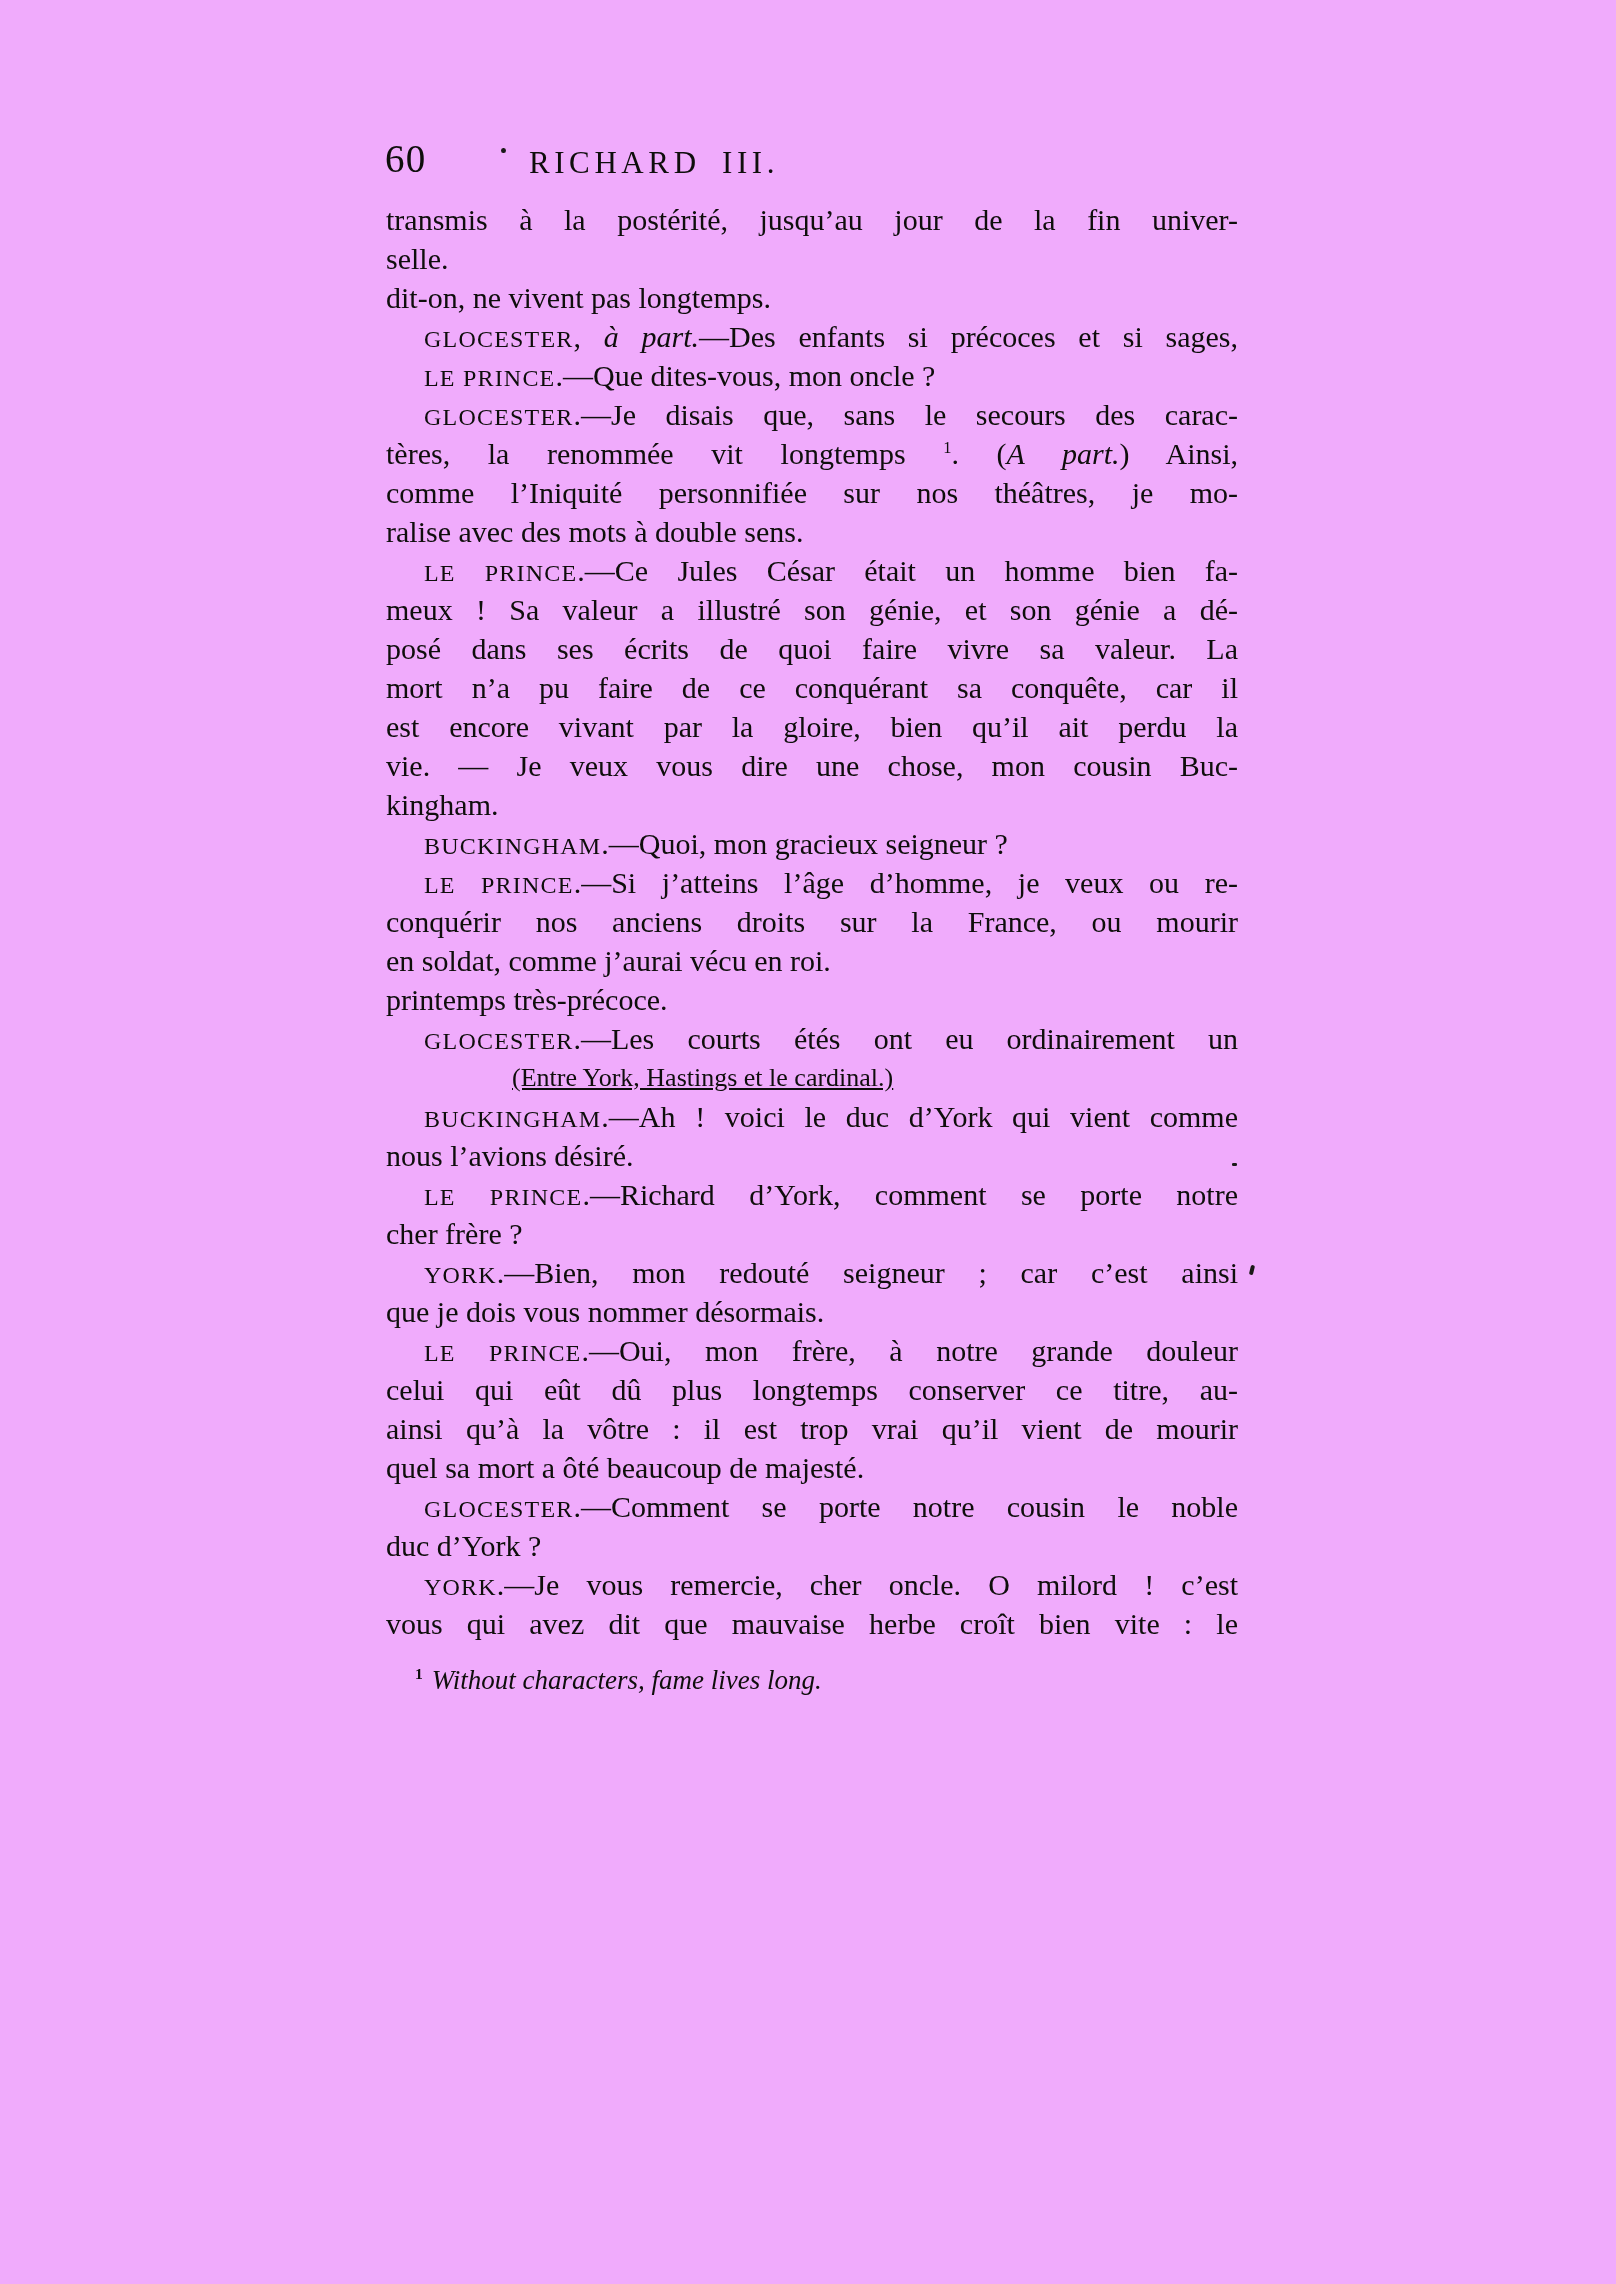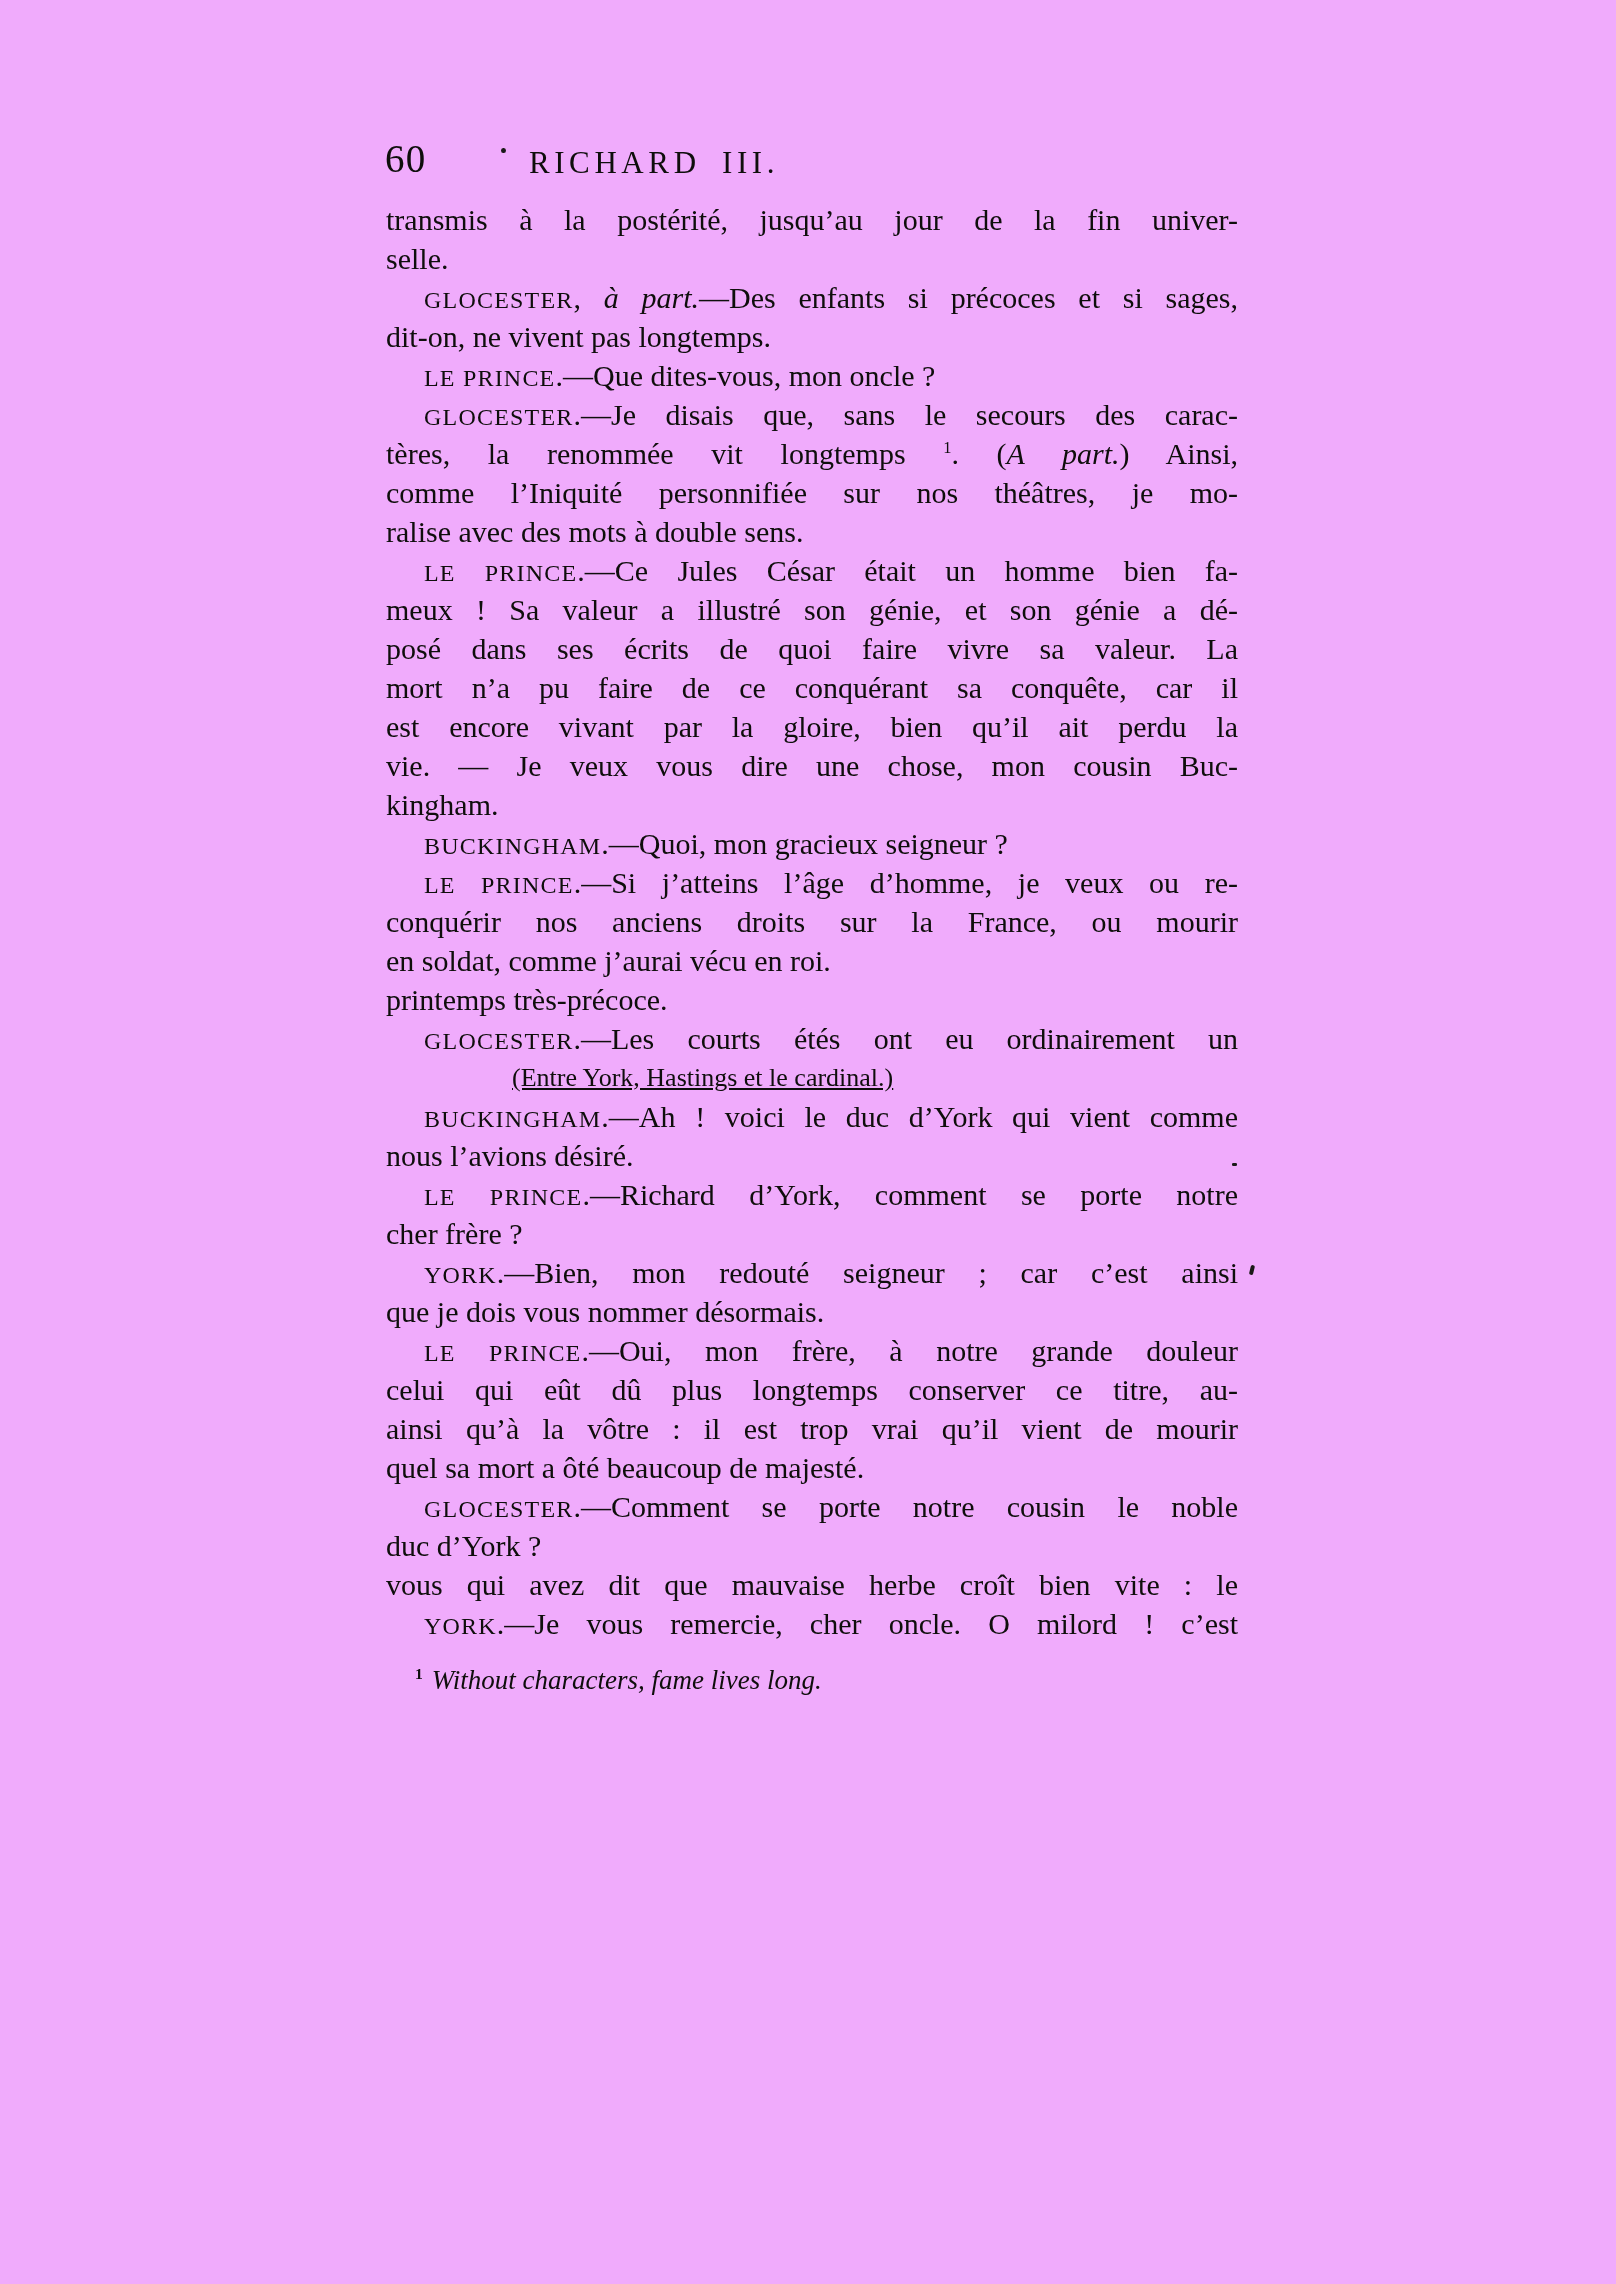--- a/index.html
+++ b/index.html
@@ -53,22 +53,22 @@
 
 <div id="page">
 
   <div class="pagenum">60</div>
 
   <div class="runhead">RICHARD III.</div>
 
   <div class="body-text" id="body-text">
       <div class="line"><span class="seg">transmis à la postérité, jusqu’au jour de la fin univer-</span></div>
       <div class="line last"><span class="seg">selle.</span></div>
+      <div class="line last"><span class="seg">dit-on, ne vivent pas longtemps.</span></div>
       <div class="line first"><span class="sc">Glocester</span><span class="seg">, </span><span class="it">à part.</span><span class="seg">—Des enfants si précoces et si sages,</span></div>
-      <div class="line last"><span class="seg">dit-on, ne vivent pas longtemps.</span></div>
       <div class="line first last"><span class="sc">Le prince</span><span class="seg">.—Que dites-vous, mon oncle ?</span></div>
       <div class="line first"><span class="sc">Glocester</span><span class="seg">.—Je disais que, sans le secours des carac-</span></div>
       <div class="line"><span class="seg">tères, la renommée vit longtemps </span><span class="sup">1</span><span class="seg">. (</span><span class="it">A part.</span><span class="seg">) Ainsi,</span></div>
       <div class="line"><span class="seg">comme l’Iniquité personnifiée sur nos théâtres, je mo-</span></div>
       <div class="line last"><span class="seg">ralise avec des mots à double sens.</span></div>
       <div class="line first"><span class="sc">Le prince</span><span class="seg">.—Ce Jules César était un homme bien fa-</span></div>
       <div class="line"><span class="seg">meux ! Sa valeur a illustré son génie, et son génie a dé-</span></div>
       <div class="line"><span class="seg">posé dans ses écrits de quoi faire vivre sa valeur. La</span></div>
       <div class="line"><span class="seg">mort n’a pu faire de ce conquérant sa conquête, car il</span></div>
       <div class="line"><span class="seg">est encore vivant par la gloire, bien qu’il ait perdu la</span></div>
@@ -86,22 +86,22 @@
       <div class="line first"><span class="sc">Le prince</span><span class="seg">.—Richard d’York, comment se porte notre</span></div>
       <div class="line last"><span class="seg">cher frère ?</span></div>
       <div class="line first"><span class="sc">York</span><span class="seg">.—Bien, mon redouté seigneur ; car c’est ainsi</span></div>
       <div class="line last"><span class="seg">que je dois vous nommer désormais.</span></div>
       <div class="line first"><span class="sc">Le prince</span><span class="seg">.—Oui, mon frère, à notre grande douleur</span></div>
       <div class="line"><span class="seg">celui qui eût dû plus longtemps conserver ce titre, au-</span></div>
       <div class="line"><span class="seg">ainsi qu’à la vôtre : il est trop vrai qu’il vient de mourir</span></div>
       <div class="line last"><span class="seg">quel sa mort a ôté beaucoup de majesté.</span></div>
       <div class="line first"><span class="sc">Glocester</span><span class="seg">.—Comment se porte notre cousin le noble</span></div>
       <div class="line last"><span class="seg">duc d’York ?</span></div>
+      <div class="line first"><span class="sc">York</span><span class="seg">.—Je vous remercie, cher oncle. O milord ! c’est</span></div>
       <div class="line"><span class="seg">vous qui avez dit que mauvaise herbe croît bien vite : le</span></div>
-      <div class="line first"><span class="sc">York</span><span class="seg">.—Je vous remercie, cher oncle. O milord ! c’est</span></div>
     </div>
 
   <div class="footnote">
     <span class="sup">1</span><span class="it">Without characters, fame lives long.</span>
   </div>
 
   <div class="speck" id="speck1"></div>
   <div class="speck" id="speck2"></div>
   <div class="speck" id="speck3"></div>
 

